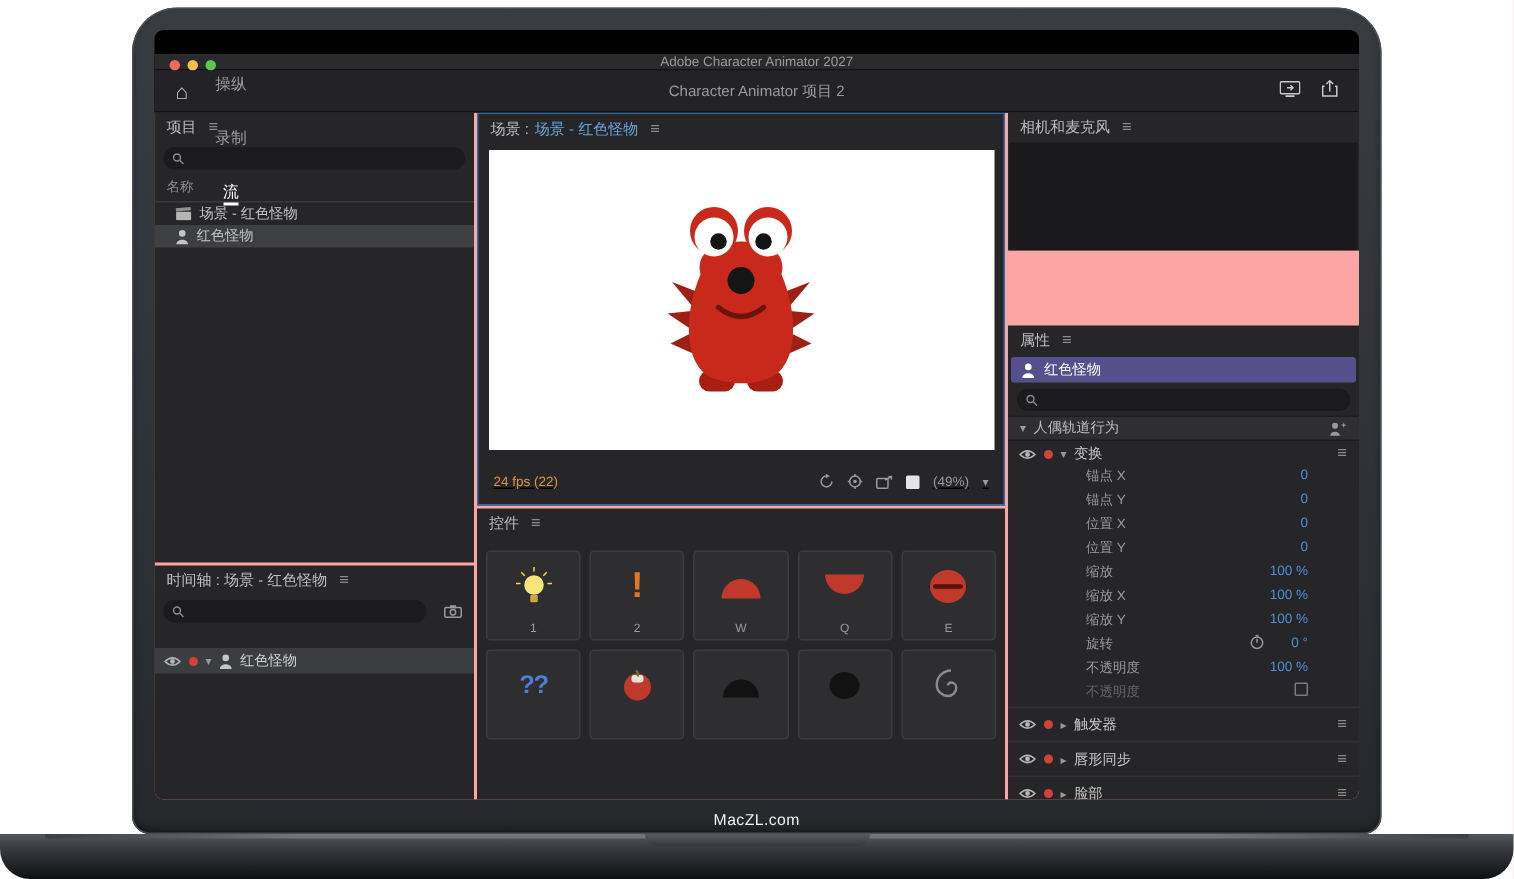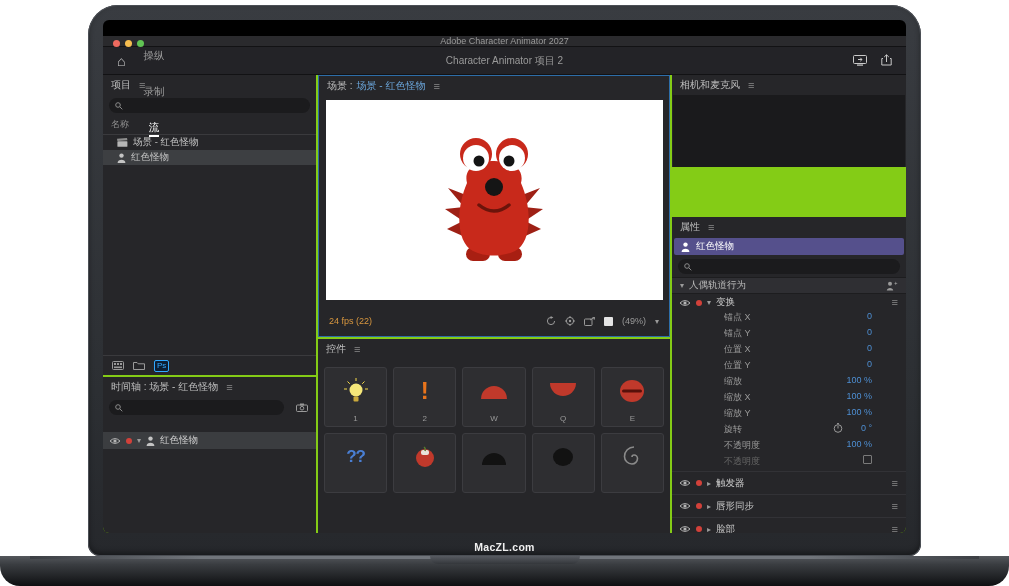--- a/index.html
+++ b/index.html
@@ -7,21 +7,21 @@
     font-family:"Liberation Sans","DejaVu Sans",sans-serif;}
   .spacer{flex:1}
   
   .laptop{position:absolute;left:88px;top:5px;width:833px;height:551px;
     background:linear-gradient(180deg,#393c41,#2c2f33 70%,#26282c);
     border-radius:30px 30px 12px 12px;
     box-shadow:inset 0 0 0 1px #4b4f55, inset 0 -3px 6px rgba(0,0,0,.45);}
   .screen{position:absolute;left:15px;top:15px;width:803px;height:513px;
     background:#000;border-radius:6px;overflow:hidden;padding-top:16px;}
   .chin{position:absolute;left:0;bottom:3px;width:100%;text-align:center;
-    color:#f0f0f0;font-size:10.5px;font-weight:bold;letter-spacing:.3px;}
+    color:#f0f0f0;font-size:10.5px;font-weight:normal;letter-spacing:.3px;}
   .base{position:absolute;left:0;top:556px;width:1009px;height:30px;
     background:linear-gradient(180deg,#54575c,#3a3d41 28%,#222427 68%,#0e0f11);
     border-radius:0 0 20px 20px;}
   .base::before{content:"";position:absolute;left:30px;right:30px;top:0;height:3px;
     background:linear-gradient(90deg,#3c3f44,#71757b 18%,#71757b 82%,#3c3f44);}
   .base::after{content:"";position:absolute;left:50%;transform:translateX(-50%);top:0;
     width:150px;height:8px;background:linear-gradient(180deg,#585b61,#34373b);
     border-radius:0 0 10px 10px;}
   
   .app{height:497px;display:flex;flex-direction:column;background:#1d1d1f;}
@@ -33,21 +33,21 @@
   .menubar{height:28px;background:#232327;border-bottom:1px solid #121214;
     display:flex;align-items:center;position:relative;padding:0 14px;gap:18px;}
   .home{color:#c9c9c9;font-size:14px;line-height:1;}
   .mtabs{display:flex;gap:18px;height:100%;align-items:center;flex-direction:column;}
   .mtab{font-size:10.5px;color:#9c9c9c;height:100%;display:flex;align-items:center;
     border-bottom:2px solid transparent;padding-top:2px;}
   .mtab.active{color:#fff;border-bottom-color:#fff;}
   .proj-title{position:absolute;left:0;right:0;text-align:center;font-size:10px;color:#9a9a9a;pointer-events:none;}
   .mb-right{margin-left:auto;display:flex;gap:14px;align-items:center;}
   
-  .workspace{flex:1;display:flex;gap:2px;background:#84cc16;}
+  .workspace{flex:1;display:flex;gap:2px;background:#fca5a5;}
   .col{display:flex;flex-direction:column;gap:2px;}
   .col-left{width:213px}.col-center{width:352px}.col-right{flex:1}
   .panel{background:#262629;overflow:hidden;display:flex;flex-direction:column;}
   .phead{height:20px;display:flex;align-items:center;padding:0 8px;gap:8px;
     font-size:10px;color:#bdbdbd;flex:none;}
   .menu{color:#8a8a8a;font-size:11px;line-height:1;}
   .searchbox{height:15px;background:#1b1b1d;border-radius:8px;margin:3px 6px;
     display:flex;align-items:center;padding:0 6px;gap:4px;flex:none;}
   .searchbox input{flex:1;background:transparent;border:none;outline:none;color:#ccc;font-size:9px;min-width:0;}
   .dot{width:6px;height:6px;border-radius:50%;background:#d2413a;flex:none;}
@@ -72,21 +72,21 @@
   .tri{width:0;height:0;border-left:4px solid transparent;border-right:4px solid transparent;
     border-bottom:6px solid #9a9a9a;}
   .tri.small{transform:scale(.7);}
   .slider{flex:1;height:1px;background:#6a6a6a;position:relative;}
   .slider .thumb{position:absolute;left:35%;top:-3.5px;width:8px;height:8px;border-radius:50%;background:#cfcfcf;}
   
   .scene{height:262px;flex:none;border:1px solid #2d6da8;}
   .scene-name{color:#6aa4d8;}
   .canvas-wrap{flex:1;display:flex;justify-content:center;align-items:flex-start;padding-top:4px;}
   .canvas{width:337px;height:200px;background:#fff;display:flex;align-items:center;justify-content:center;}
-  .scene-status{height:30px;display:flex;align-items:center;padding:0 10px;gap:9px;flex:none;}
+  .scene-status{height:30px;display:flex;align-items:center;padding:0 10px;gap:9px;flex:none;text-decoration:underline;}
   .fps{font-size:9px;color:#d8973f;}
   .zoom-label{font-size:9px;color:#9a9a9a;}
   .wsquare{width:9px;height:9px;background:#e4e4e4;border-radius:1px;}
   
   .controls{flex:1;}
   .ctabs{height:20px;display:flex;gap:16px;padding:0 10px;border-bottom:1px solid #1b1b1d;flex:none;}
   .ctab{font-size:10px;color:#9a9a9a;display:flex;align-items:center;border-bottom:2px solid transparent;}
   .ctab.active{color:#fff;border-bottom-color:#e8e8e8;}
   .tile-grid{display:grid;grid-template-columns:repeat(5,1fr);gap:6px;padding:8px 6px 0;}
   .tile{height:60px;background:#2e2e31;border:1px solid #3c3c40;border-radius:3px;
@@ -189,33 +189,20 @@
                 <span>场景 - 红色怪物</span>
               </div>
               <div class="item-row selected">
                 <svg width="9" height="10" viewBox="0 0 9 10">
                     <circle cx="4.5" cy="2.6" r="2.2" fill="#c4c4c4"></circle>
                     <path d="M0.6,10 C0.6,5.8 8.4,5.8 8.4,10 Z" fill="#c4c4c4"></path>
                   </svg>
                 <span>红色怪物</span>
               </div>
               <span class="spacer"></span>
-              <div class="proj-foot">
-                <svg width="12" height="9" viewBox="0 0 12 9">
-                    <rect x="0.5" y="0.5" width="11" height="8" rx="1" fill="none" stroke="#9a9a9a"></rect>
-                    <rect x="2" y="2" width="2" height="2" fill="#9a9a9a"></rect>
-                    <rect x="5" y="2" width="2" height="2" fill="#9a9a9a"></rect>
-                    <rect x="8" y="2" width="2" height="2" fill="#9a9a9a"></rect>
-                    <rect x="2" y="5.5" width="8" height="1.6" fill="#9a9a9a"></rect>
-                  </svg>
-                <svg width="12" height="9" viewBox="0 0 12 9">
-                    <path d="M0.5,1.5 L4,1.5 L5.2,2.8 L11.5,2.8 L11.5,8.5 L0.5,8.5 Z" fill="none" stroke="#9a9a9a"></path>
-                  </svg>
-                <span class="ps-badge">Ps</span>
-              </div>
             </div>
 
             <div class="panel tl">
               <div class="phead">
                 <span>时间轴 : 场景 - 红色怪物</span>
                 <span class="menu">≡</span>
               </div>
               <div class="tl-bar">
                 <div class="searchbox">
                   <svg width="8" height="8" viewBox="0 0 8 8">

